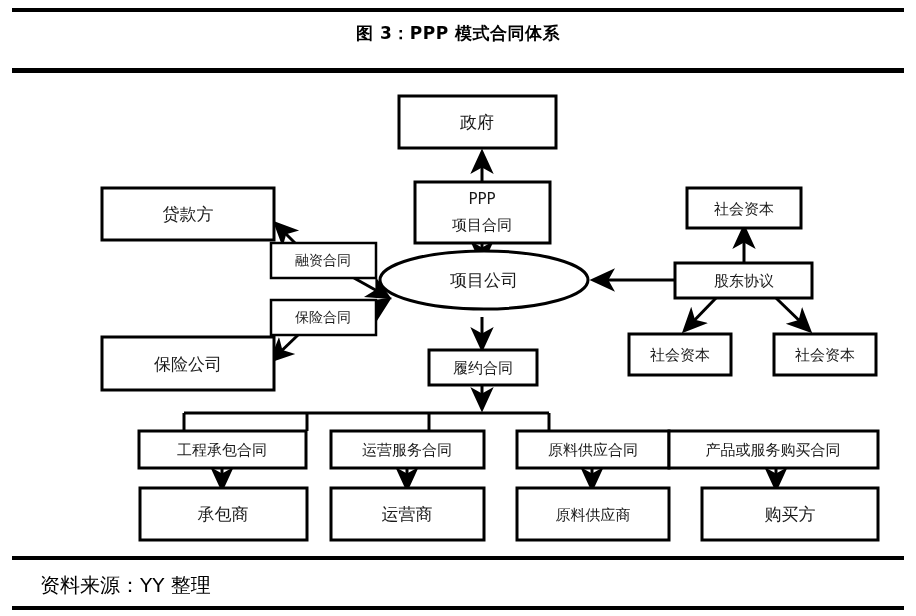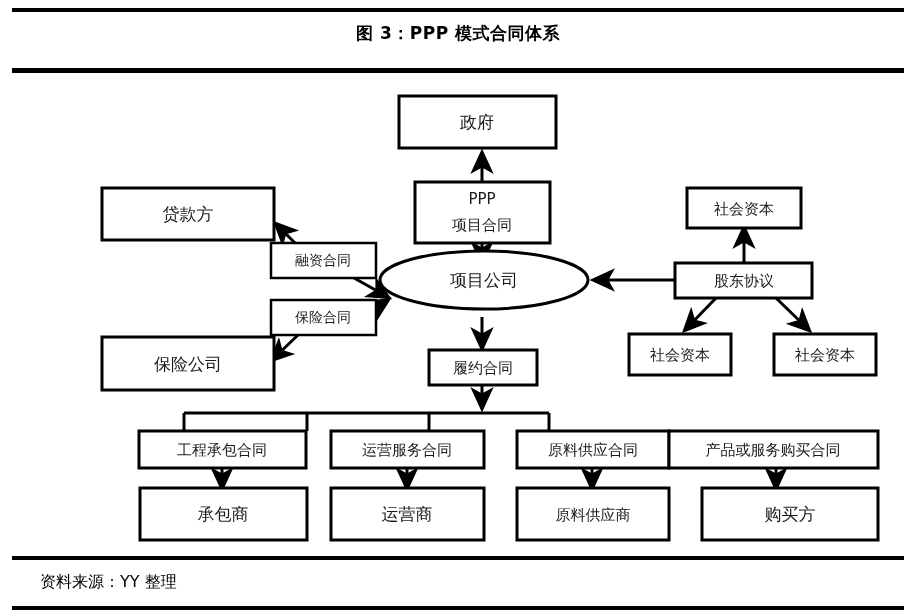--- a/index.html
+++ b/index.html
@@ -39,21 +39,21 @@
     text-align: center;
     font-size: 17px;
     font-weight: bold;
     letter-spacing: 0.5px;
     color: #000000;
   }
   .source-note {
     position: absolute;
     left: 40px;
     top: 572px;
-    font-size: 16px;
+    font-size: 20px;
     color: #000000;
   }
   .diagram-wrap {
     position: absolute;
     left: 4px;
     top: 76px;
     width: 916px;
     height: 472px;
   }
   svg { display: block; }

